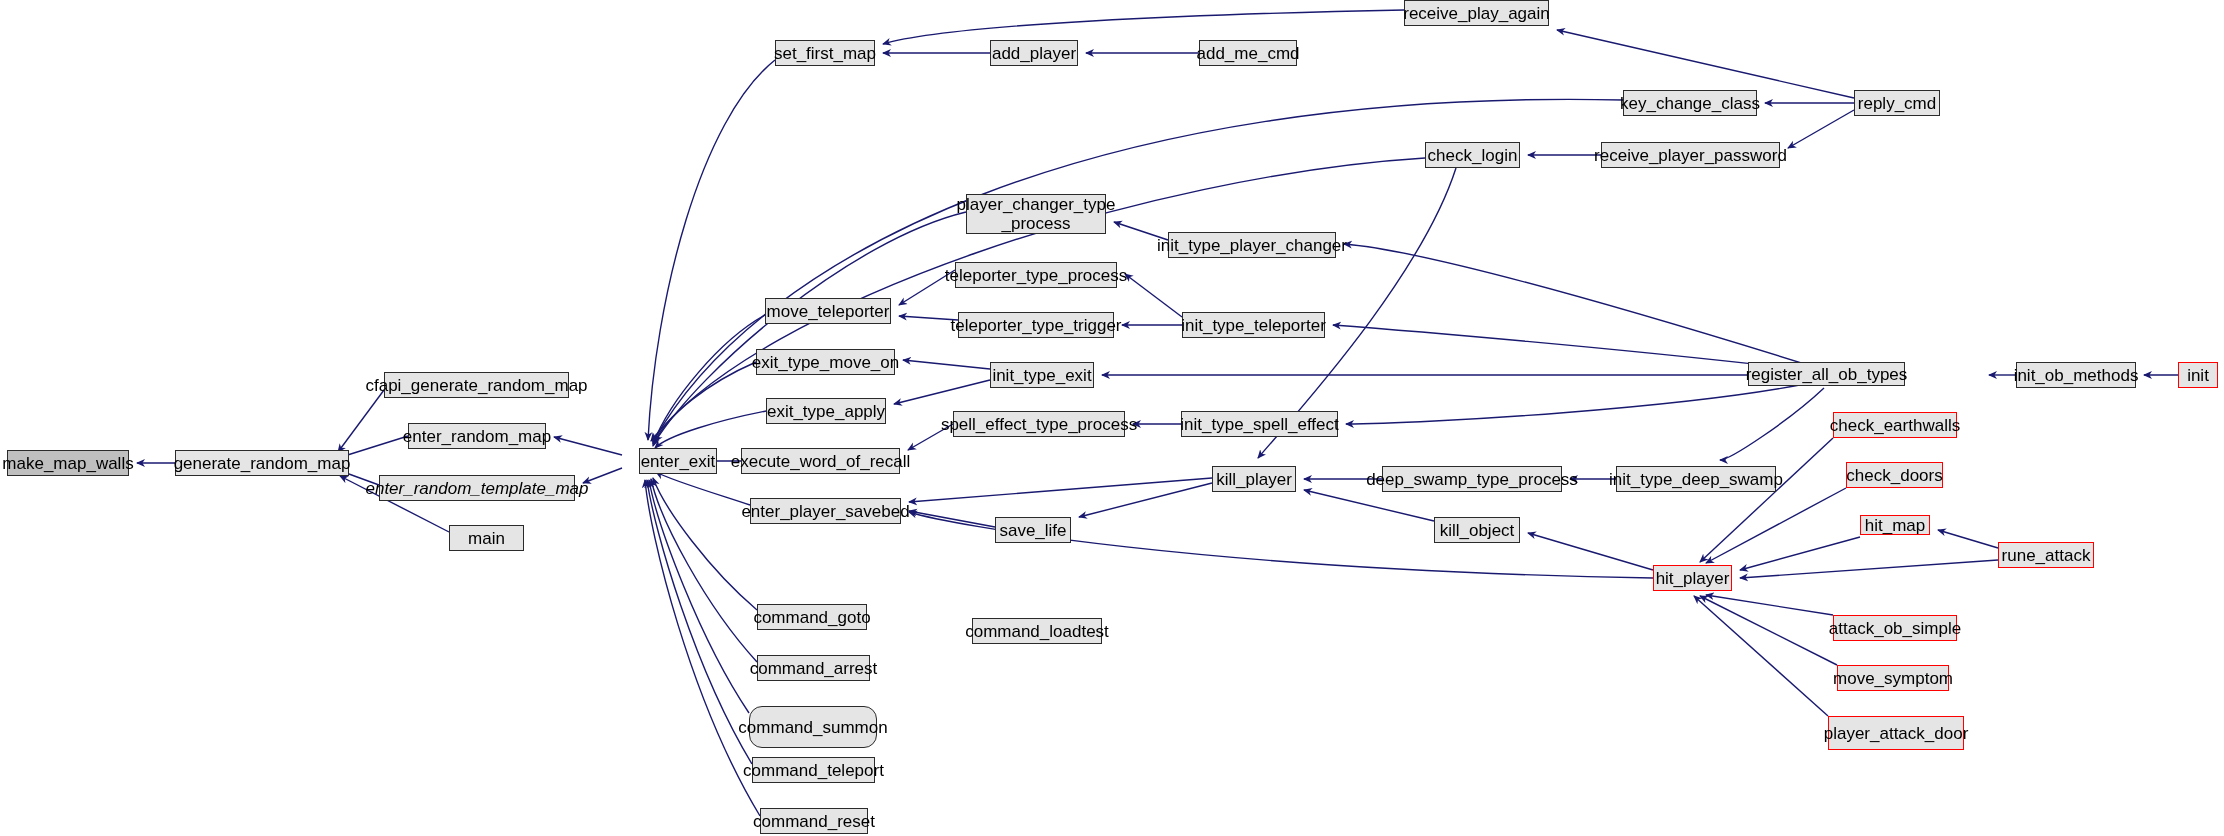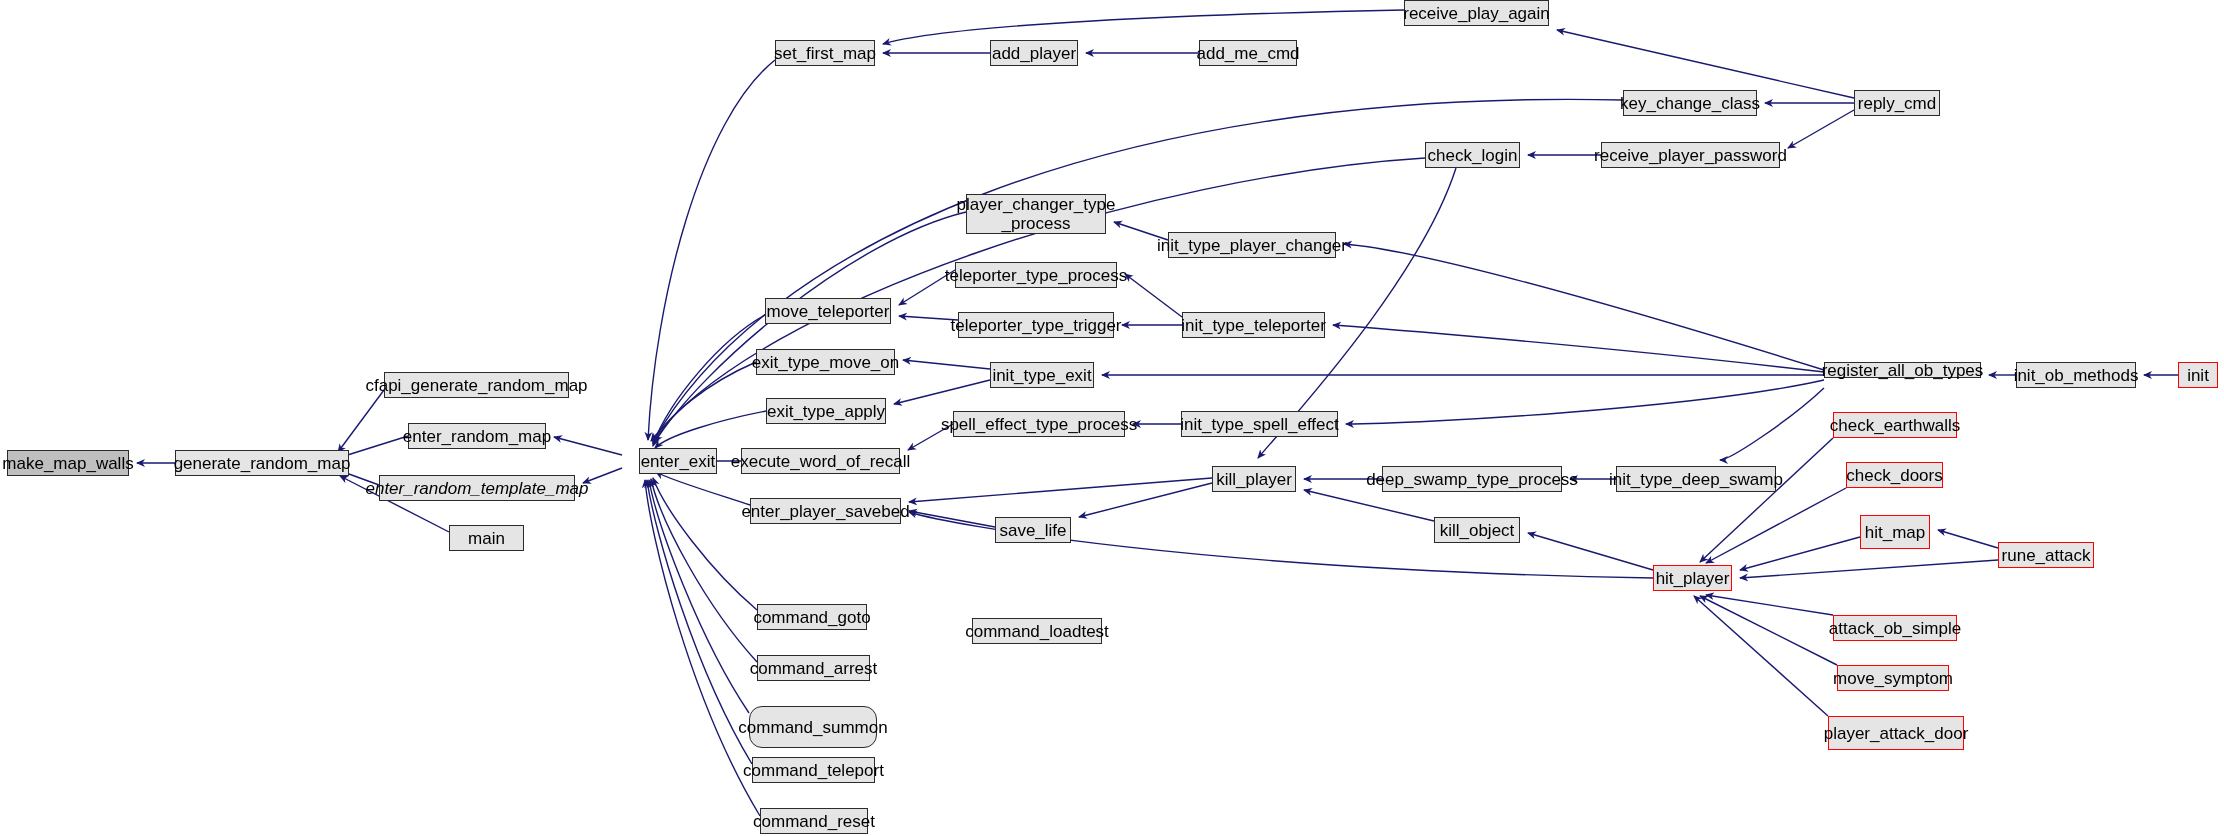--- a/index.html
+++ b/index.html
@@ -134,26 +134,26 @@
       <div class="node" style="left: 766px; top: 398px; width: 120px; height: 26px;"><span>exit_type_apply</span></div>
       <div class="node" style="left: 953px; top: 411px; width: 172px; height: 26px;"><span>spell_effect_type_process</span></div>
       <div class="node" style="left: 1181px; top: 411px; width: 157px; height: 26px;"><span>init_type_spell_effect</span></div>
       <div class="node" style="left: 741px; top: 448px; width: 159px; height: 26px;"><span>execute_word_of_recall</span></div>
       <div class="node" style="left: 1212px; top: 466px; width: 84px; height: 26px;"><span>kill_player</span></div>
       <div class="node" style="left: 1382px; top: 466px; width: 180px; height: 26px;"><span>deep_swamp_type_process</span></div>
       <div class="node" style="left: 1616px; top: 466px; width: 160px; height: 26px;"><span>init_type_deep_swamp</span></div>
       <div class="node" style="left: 750px; top: 498px; width: 151px; height: 26px;"><span>enter_player_savebed</span></div>
       <div class="node" style="left: 995px; top: 517px; width: 76px; height: 26px;"><span>save_life</span></div>
       <div class="node" style="left: 1434px; top: 517px; width: 86px; height: 26px;"><span>kill_object</span></div>
-      <div class="node" style="left: 1824px; top: 362px; width: 157px; height: 16px;"><span>register_all_ob_types</span></div>
+      <div class="node" style="left: 1748px; top: 362px; width: 157px; height: 24px;"><span>register_all_ob_types</span></div>
       <div class="node" style="left: 2016px; top: 362px; width: 120px; height: 26px;"><span>init_ob_methods</span></div>
       <div class="node red" style="left: 2178px; top: 362px; width: 40px; height: 26px;"><span>init</span></div>
       <div class="node red" style="left: 1833px; top: 412px; width: 124px; height: 26px;"><span>check_earthwalls</span></div>
       <div class="node red" style="left: 1846px; top: 462px; width: 97px; height: 26px;"><span>check_doors</span></div>
-      <div class="node red" style="left: 1860px; top: 515px; width: 70px; height: 34px;"><span>hit_map</span></div>
+      <div class="node red" style="left: 1860px; top: 515px; width: 70px; height: 20px;"><span>hit_map</span></div>
       <div class="node red" style="left: 1998px; top: 542px; width: 96px; height: 26px;"><span>rune_attack</span></div>
       <div class="node red" style="left: 1653px; top: 565px; width: 79px; height: 26px;"><span>hit_player</span></div>
       <div class="node red" style="left: 1833px; top: 615px; width: 124px; height: 26px;"><span>attack_ob_simple</span></div>
       <div class="node red" style="left: 1837px; top: 665px; width: 112px; height: 26px;"><span>move_symptom</span></div>
       <div class="node red" style="left: 1828px; top: 716px; width: 136px; height: 34px;"><span>player_attack_door</span></div>
       <div class="node" style="left: 757px; top: 604px; width: 110px; height: 26px;"><span>command_goto</span></div>
       <div class="node" style="left: 972px; top: 618px; width: 130px; height: 26px;"><span>command_loadtest</span></div>
       <div class="node" style="left: 757px; top: 655px; width: 113px; height: 26px;"><span>command_arrest</span></div>
       <div class="node" style="left: 749px; top: 706px; width: 128px; height: 42px; border-radius: 13px;"><span>command_summon</span></div>
       <div class="node" style="left: 752px; top: 757px; width: 123px; height: 26px;"><span>command_teleport</span></div>

